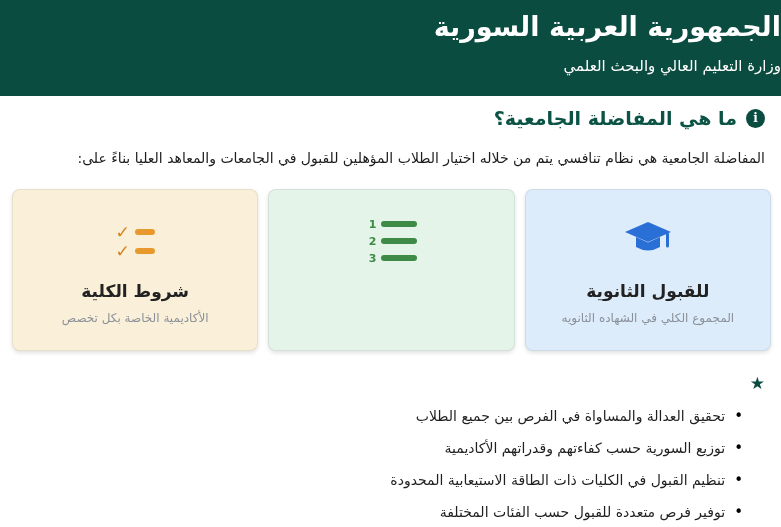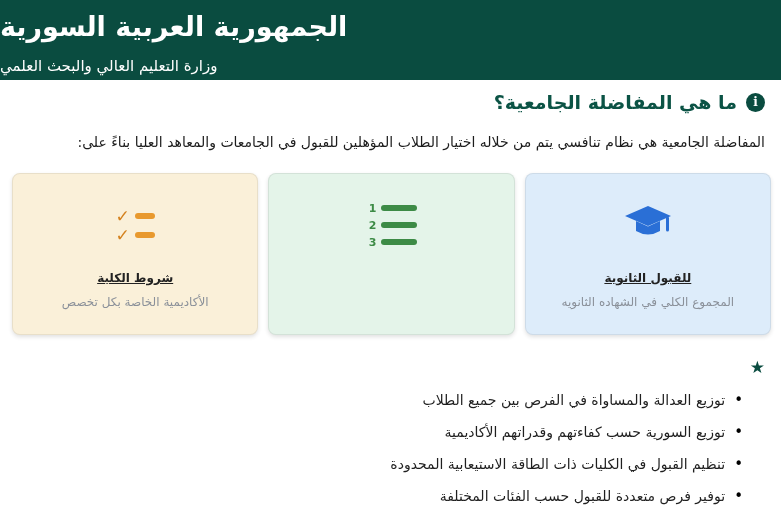--- a/index.html
+++ b/index.html
@@ -4,24 +4,24 @@
 <style>
   * { box-sizing: border-box; margin: 0; padding: 0; }
   html, body { width: 781px; height: 527px; }
   body {
     font-family: "DejaVu Sans", sans-serif;
     background: #ffffff;
     overflow: hidden;
   }
   
   .header {
-    width: 100%; height: 80px;
+    width: 100%; height: 96px;
     background: #0a4c40;
     color: #ffffff;
-    text-align: left;
+    text-align: right;
   }
   .header-title { font-size: 27px; font-weight: bold; padding-top: 11px; letter-spacing: .5px; }
   .header-subtitle { font-size: 15px; margin-top: 15px; }
 
   
   .content { direction: rtl; }
   .section-heading {
     display: flex; align-items: center; gap: 9px;
     padding: 0 16px;
     color: #0b5345; font-weight: bold; font-size: 19px;
@@ -50,21 +50,21 @@
     border: 1px solid rgba(0,0,0,0.07);
     box-shadow: 0 2px 4px rgba(0,0,0,0.12);
     text-align: center;
     padding-top: 25px;
     cursor: pointer;
   }
   .card-blue  { background: #ddecfa; }
   .card-green { background: #e4f4e9; }
   .card-cream { background: #faf0d9; }
   .card-icon { height: 52px; display: flex; align-items: center; justify-content: center; }
-  .card-title { margin-top: 20px; font-size: 12px; font-weight: bold; color: #222222; text-decoration: underline; }
+  .card-title { margin-top: 14px; font-size: 17px; font-weight: bold; color: #222222; }
   .card-subtitle { margin-top: 10px; font-size: 12px; color: #8a9099; }
 
   
   .numlist { direction: ltr; display: flex; flex-direction: column; gap: 4px; }
   .numlist-row { display: flex; align-items: center; gap: 4px; }
   .numlist-num { font-size: 11px; font-weight: bold; color: #3d8b46; width: 10px; text-align: right; }
   .numlist-bar { width: 36px; height: 6px; background: #3d8b46; border-radius: 3px; }
 
   
   .checklist { direction: ltr; display: flex; flex-direction: column; gap: 1px; }
@@ -156,21 +156,21 @@
 
   </div>
 
   <div class="section-heading heading-importance">
     <span class="star-glyph">★</span>
   </div>
 
   <ul class="importance-list">
     <li>
       <span class="bullet-dot">•</span>
-      <span>توزيع العدالة والمساواة في الفرص بين جميع الطلاب</span>
+      <span>تحقيق العدالة والمساواة في الفرص بين جميع الطلاب</span>
     </li>
     <li>
       <span class="bullet-dot">•</span>
       <span>توزيع السورية حسب كفاءتهم وقدراتهم الأكاديمية</span>
     </li>
     <li>
       <span class="bullet-dot">•</span>
       <span>تنظيم القبول في الكليات ذات الطاقة الاستيعابية المحدودة</span>
     </li>
     <li>

